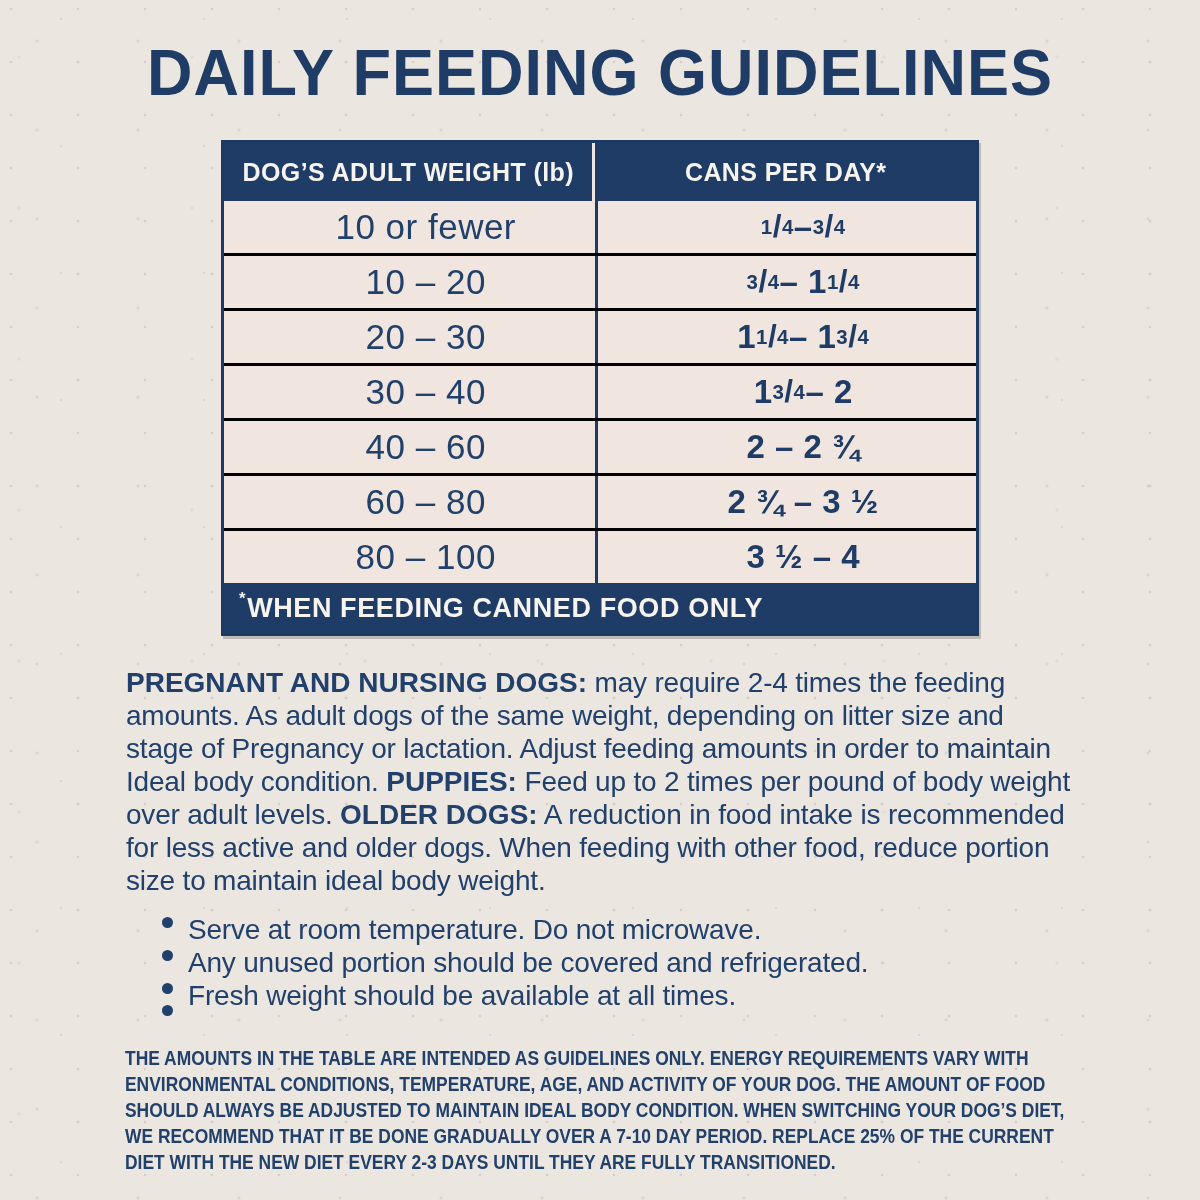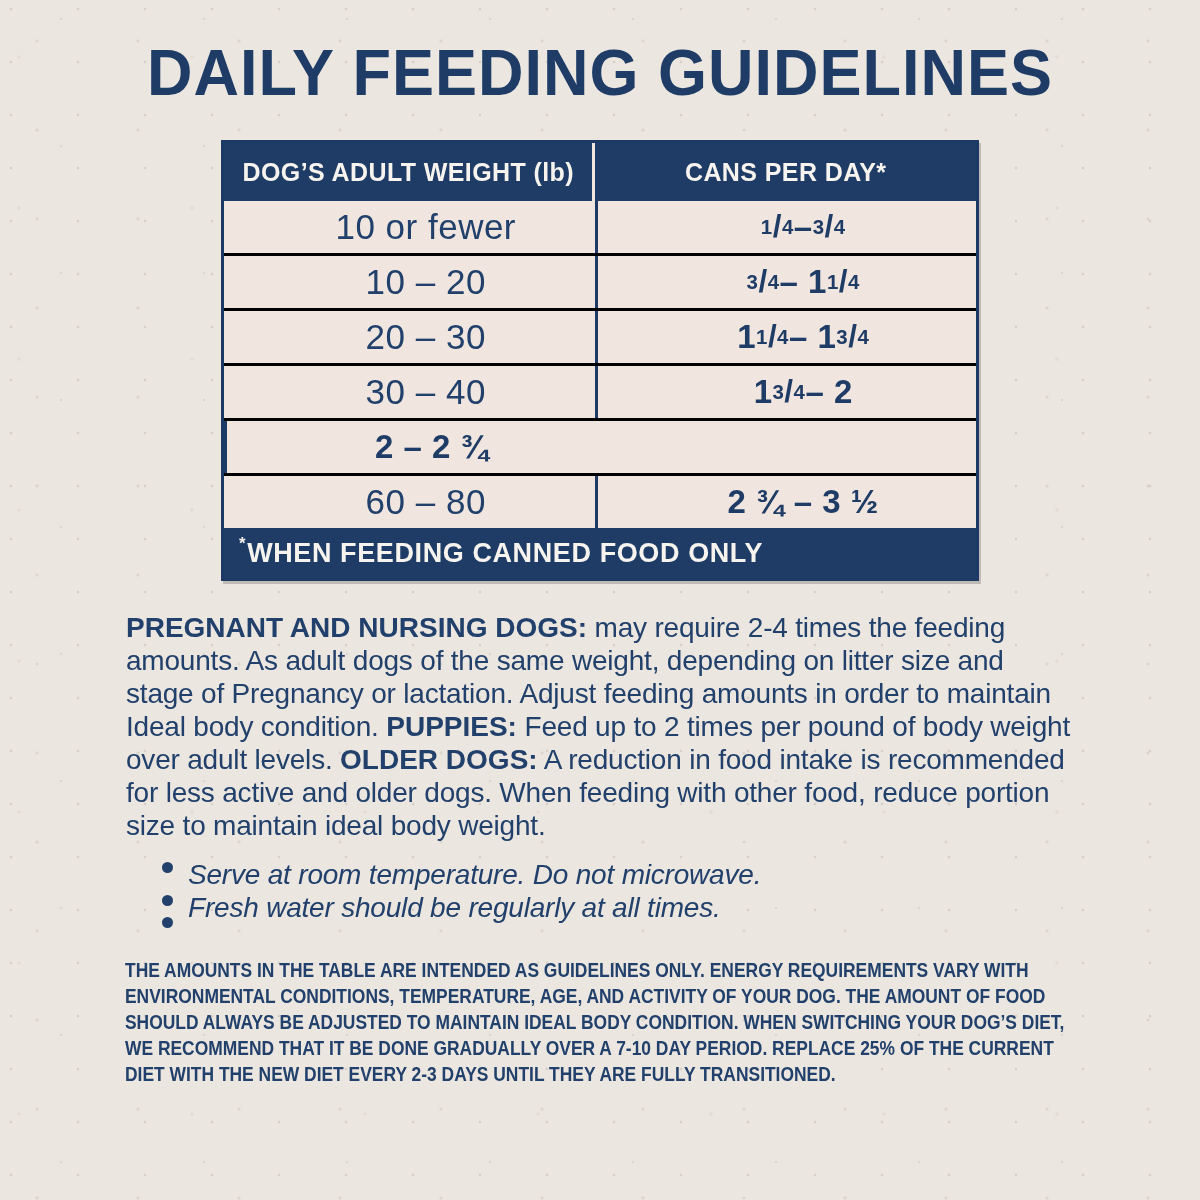--- a/index.html
+++ b/index.html
@@ -54,21 +54,21 @@
   
   .notes{
     width:952px;margin:30px 0 0 126px;
     font-size:28px;line-height:33px;letter-spacing:-0.2px;color:#21406b;
   }
   .notes b{font-weight:700;letter-spacing:0;text-align:right;}
   
   .bullets{list-style:none;margin:16px 0 0 0;padding:0 0 0 162px;}
   .bullets li{
     display:flex;align-items:flex-start;
-    font-size:28px;line-height:33px;letter-spacing:-0.2px;color:#21406b;font-style:italic;
+    font-size:28px;line-height:33px;letter-spacing:-0.2px;color:#21406b;
   }
   .dot{
     width:11px;height:11px;border-radius:50%;background:#21406b;
     margin-right:15px;flex:0 0 11px;position:relative;top:-7px;align-self:center;
   }
   
   .fineprint{
     margin:22px 0 0 125px;width:1124px;
     transform:scaleX(0.85);transform-origin:left top;
     font-size:20.5px;line-height:26px;font-weight:700;letter-spacing:0;
@@ -99,46 +99,55 @@
       </div>
       <div class="trow">
         <div class="cell c1">20 – 30</div>
         <div class="cell c2">1 <span class="fr-n">1</span><span class="fr-s">/</span><span class="fr-d">4</span> – 1 <span class="fr-n">3</span><span class="fr-s">/</span><span class="fr-d">4</span></div>
       </div>
       <div class="trow">
         <div class="cell c1">30 – 40</div>
         <div class="cell c2">1 <span class="fr-n">3</span><span class="fr-s">/</span><span class="fr-d">4</span> – 2</div>
       </div>
       <div class="trow">
+        <div class="cell c1">40 – 60</div>
         <div class="cell c2">2 – 2 ¾</div>
       </div>
       <div class="trow">
         <div class="cell c1">60 – 80</div>
         <div class="cell c2">2 ¾ – 3 ½</div>
+      </div>
+      <div class="trow">
+        <div class="cell c1">80 – 100</div>
+        <div class="cell c2">3 ½ – 4</div>
       </div>
     </div>
 
     <div class="tfoot">
       <span class="star">*</span>
       <span>WHEN FEEDING CANNED FOOD ONLY</span>
     </div>
   </section>
 
   <p class="notes">
     <b>PREGNANT AND NURSING DOGS:</b><span> may require 2-4 times the feeding amounts. As adult dogs of the same weight, depending on litter size and stage of Pregnancy or lactation. Adjust feeding amounts in order to maintain Ideal body condition. </span><b>PUPPIES:</b><span> Feed up to 2 times per pound of body weight over adult levels. </span><b>OLDER DOGS:</b><span> A reduction in food intake is recommended for less active and older dogs. When feeding with other food, reduce portion size to maintain ideal body weight.</span>
   </p>
 
   <ul class="bullets">
     <li>
         <span class="dot"></span>
         <span>Serve at room temperature. Do not microwave.</span>
       </li>
     <li>
         <span class="dot"></span>
-        <span>Fresh water should be regularly at all times.</span>
+        <span>Any unused portion should be covered and refrigerated.</span>
+      </li>
+    <li>
+        <span class="dot"></span>
+        <span>Fresh weight should be available at all times.</span>
       </li>
     <li>
         <span class="dot"></span>
       </li>
   </ul>
 
   <p class="fineprint">THE AMOUNTS IN THE TABLE ARE INTENDED AS GUIDELINES ONLY. ENERGY REQUIREMENTS VARY WITH ENVIRONMENTAL CONDITIONS, TEMPERATURE, AGE, AND ACTIVITY OF YOUR DOG. THE AMOUNT OF FOOD SHOULD ALWAYS BE ADJUSTED TO MAINTAIN IDEAL BODY CONDITION. WHEN SWITCHING YOUR DOG’S DIET, WE RECOMMEND THAT IT BE DONE GRADUALLY OVER A 7-10 DAY PERIOD. REPLACE 25% OF THE CURRENT DIET WITH THE NEW DIET EVERY 2-3 DAYS UNTIL THEY ARE FULLY TRANSITIONED.</p>
 
 </main>
 

